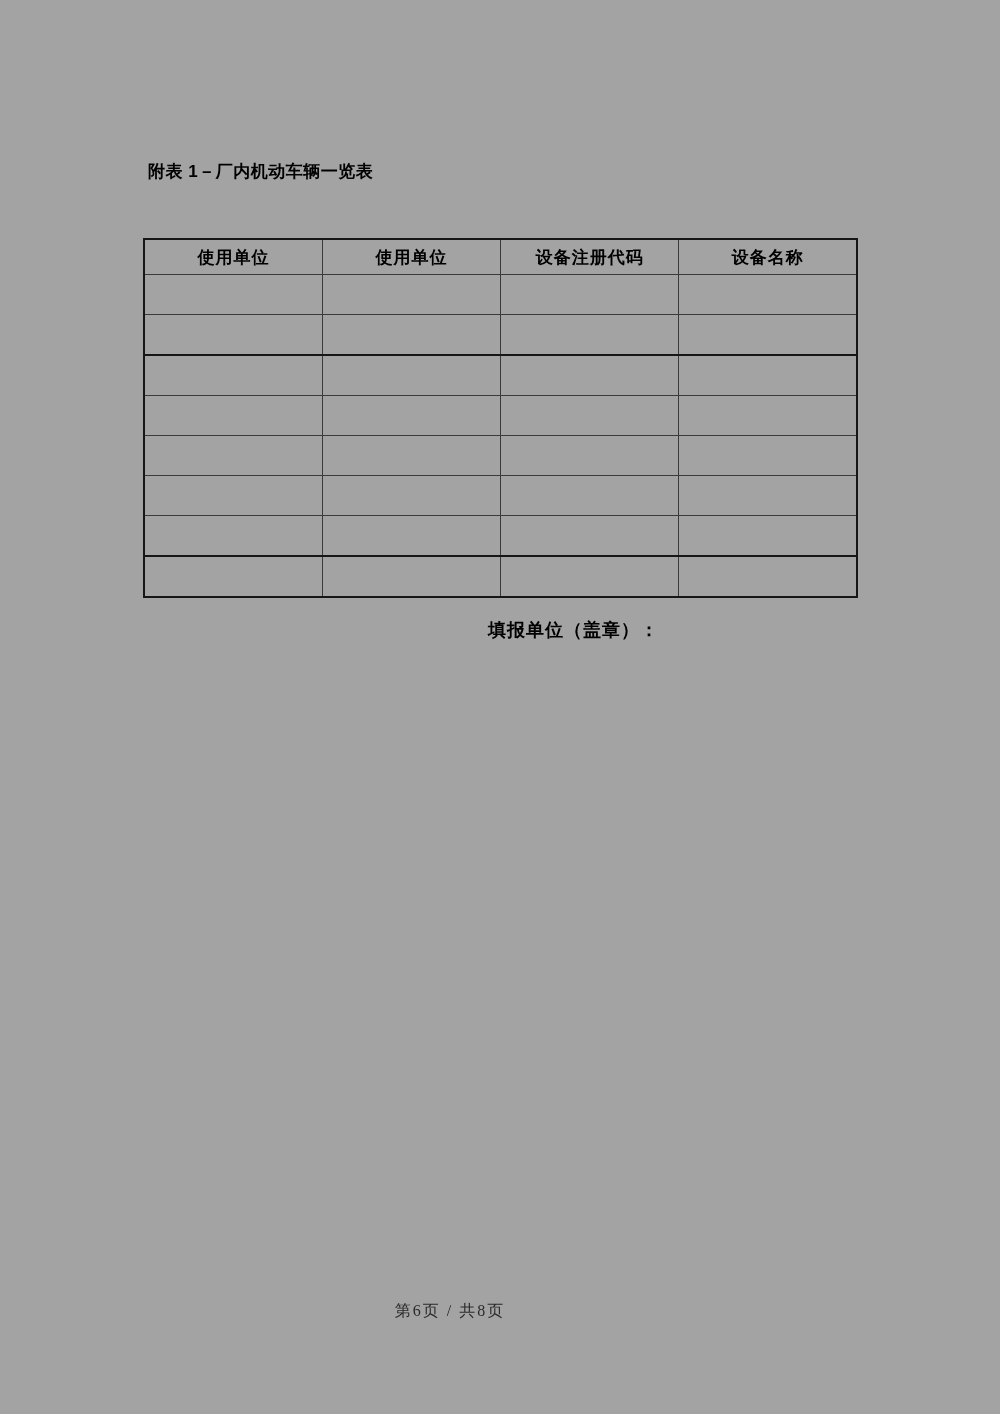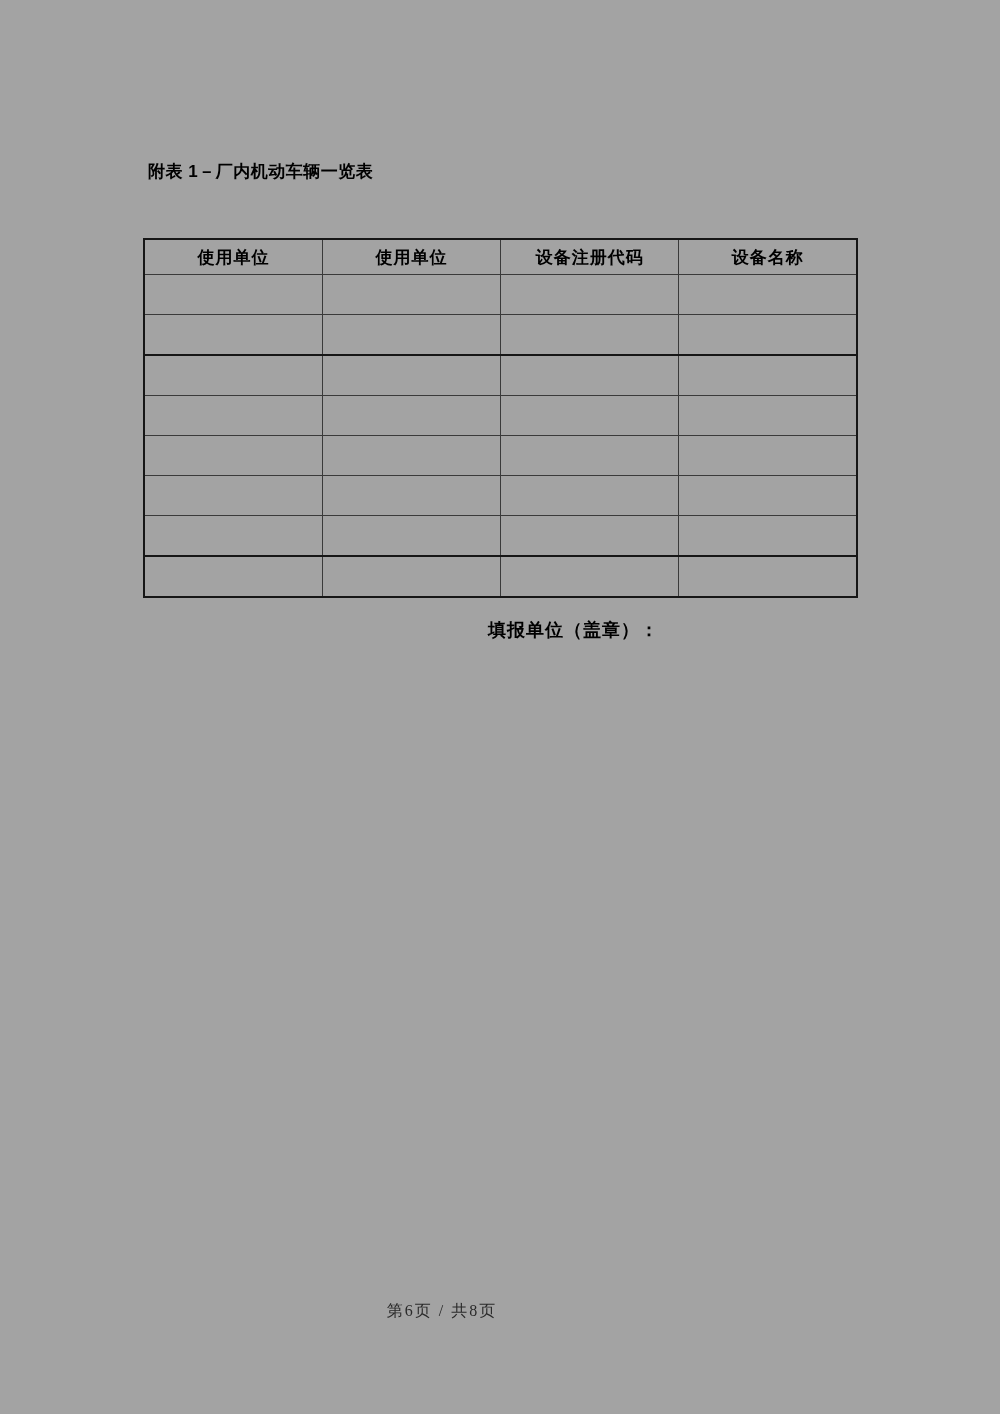--- a/index.html
+++ b/index.html
@@ -65,21 +65,21 @@
     left:488px;
     top:602px;
     font-size:18px;
     font-weight:bold;
     letter-spacing:1px;
     color:#000000;
     margin-top:16px;
   }
   .footer{
     position:absolute;
-    left:0;
+    left:8px;
     top:1301px;
     width:884px;
     text-align:center;
     font-family:"Liberation Serif", serif;
     font-size:16px;
     color:#2a2a2a;
     letter-spacing:2px;
   }
 </style>
 </head>

